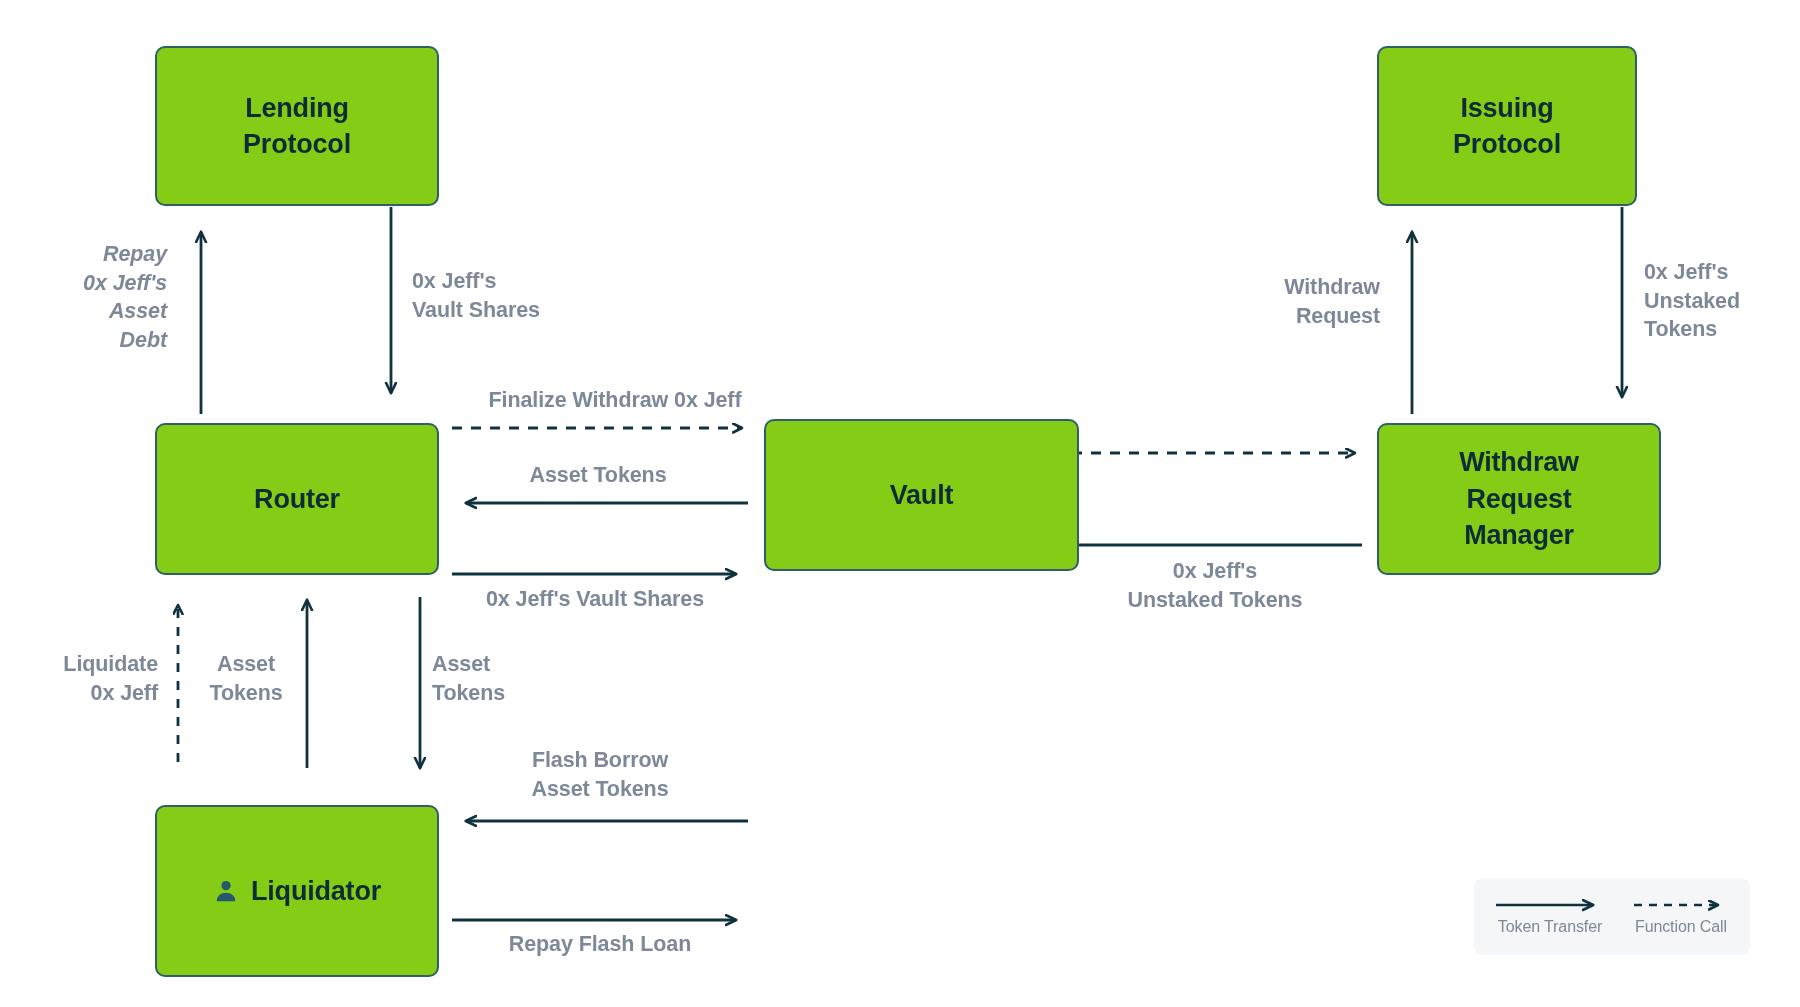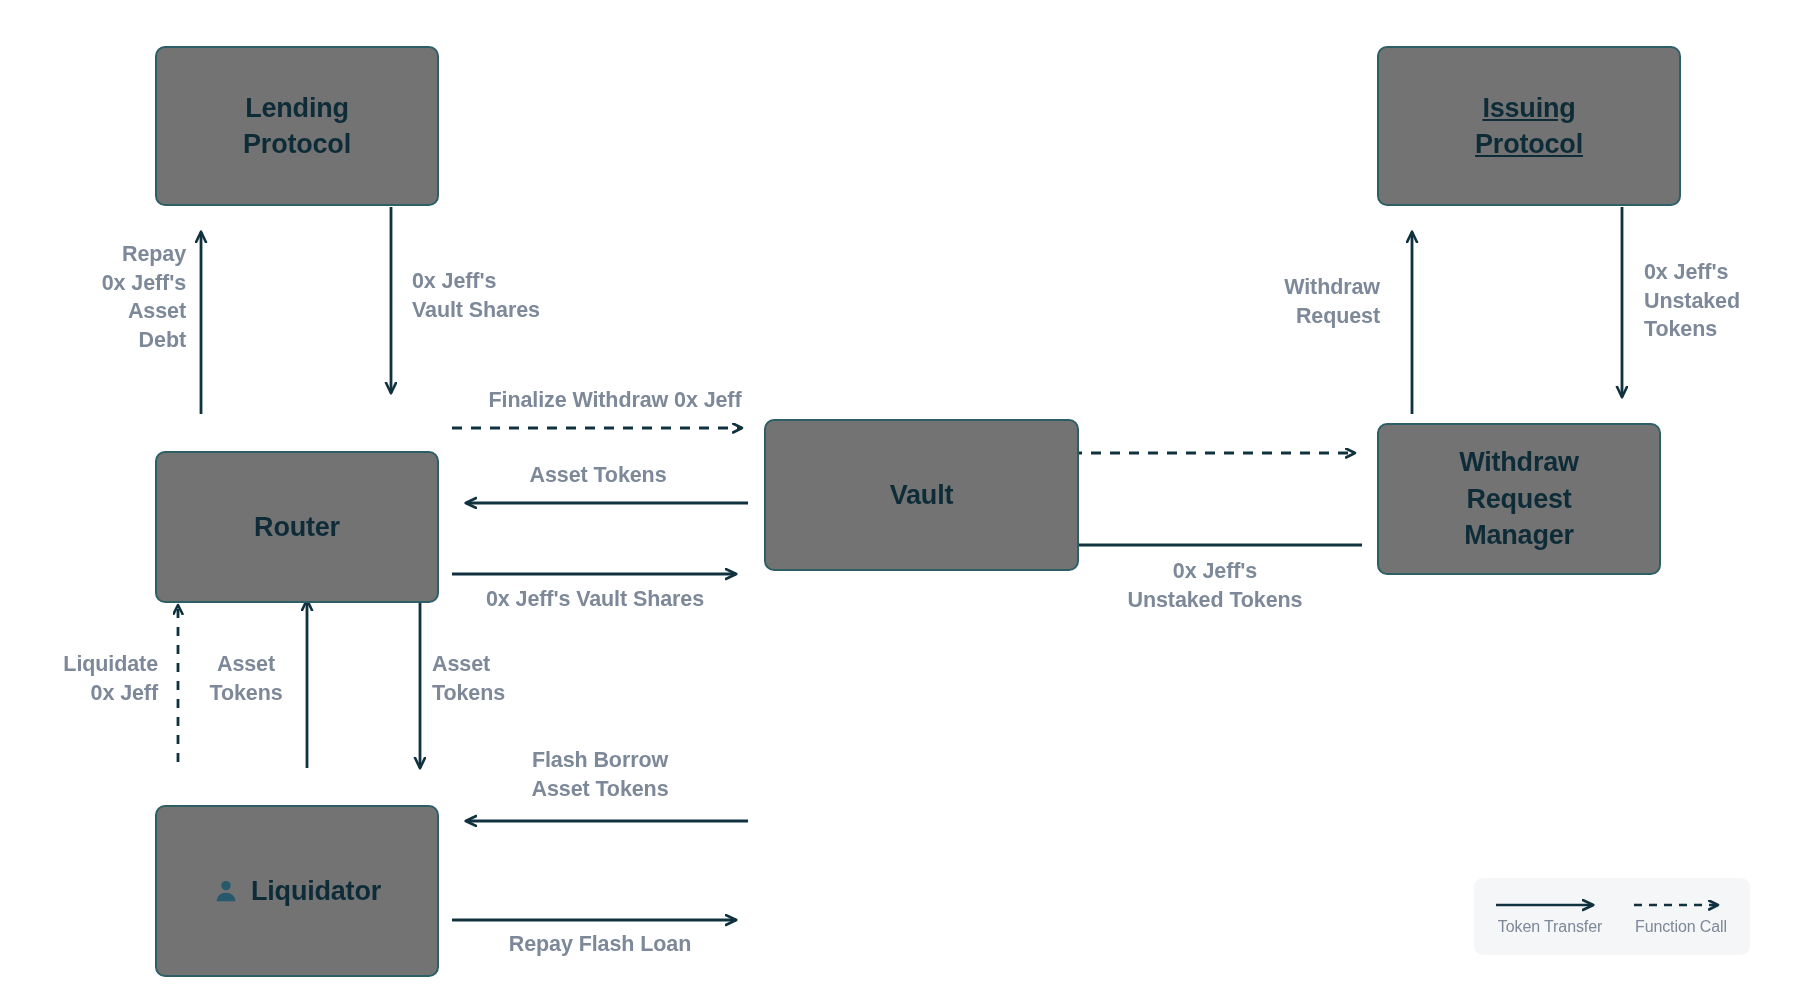--- a/index.html
+++ b/index.html
@@ -15,21 +15,21 @@
     position: relative;
     width: 1800px;
     height: 1007px;
     background: #ffffff;
     overflow: hidden;
   }
   
   .node {
     position: absolute;
     box-sizing: border-box;
-    background: #737373;
+    background: #84cc16;
     border: 2px solid #2d5f66;
     border-radius: 10px;
     display: flex;
     align-items: center;
     justify-content: center;
     color: #0d2c38;
     font-weight: bold;
     font-size: 27px;
     line-height: 1.35;
     text-align: center;
@@ -142,26 +142,26 @@
 
       <line x1="452" y1="920" x2="736" y2="920" marker-end="url(#ah)"></line>
     </g>
   </svg>
 
   <div class="node" style="left:155px; top:46px; width:284px; height:160px;">
     <span class="node-label">Lending
 Protocol</span>
   </div>
 
-  <div class="node" style="left:1377px; top:46px; width:304px; height:160px;text-decoration:underline;">
+  <div class="node" style="left:1377px; top:46px; width:260px; height:160px;">
     <span class="node-label">Issuing
 Protocol</span>
   </div>
 
-  <div class="node" style="left:155px; top:423px; width:284px; height:152px;margin-top:28px;">
+  <div class="node" style="left:155px; top:423px; width:284px; height:152px;">
     <span class="node-label">Router</span>
   </div>
 
   <div class="node" style="left:764px; top:419px; width:315px; height:152px;">
     <span class="node-label">Vault</span>
   </div>
 
   <div class="node" style="left:1377px; top:423px; width:284px; height:152px;">
     <span class="node-label">Withdraw
 Request
@@ -170,21 +170,21 @@
 
   <div class="node with-icon" style="left:155px; top:789px; width:284px; height:172px;margin-top:16px;">
     <svg class="person-icon" viewBox="0 0 24 24" xmlns="http://www.w3.org/2000/svg" aria-hidden="true">
       <circle cx="12" cy="7" r="4.3" fill="#26596b"></circle>
       <path d="M3.4 21.5 C3.4 16.6 7.2 13.6 12 13.6 C16.8 13.6 20.6 16.6 20.6 21.5 Z" fill="#26596b"></path>
     </svg>
     <span class="node-label">Liquidator</span>
   </div>
 
 
-  <div class="elabel r" style="left:31px; top:240px; width:155px;">Repay
+  <div class="elabel r" style="left:12px; top:240px; width:155px;font-style:italic;">Repay
 0x Jeff's
 Asset
 Debt</div>
 
   <div class="elabel l" style="left:412px; top:267px; width:200px;">0x Jeff's
 Vault Shares</div>
 
   <div class="elabel c" style="left:450px; top:386px; width:330px;">Finalize Withdraw 0x Jeff</div>
 
   <div class="elabel c" style="left:448px; top:461px; width:300px;">Asset Tokens</div>

